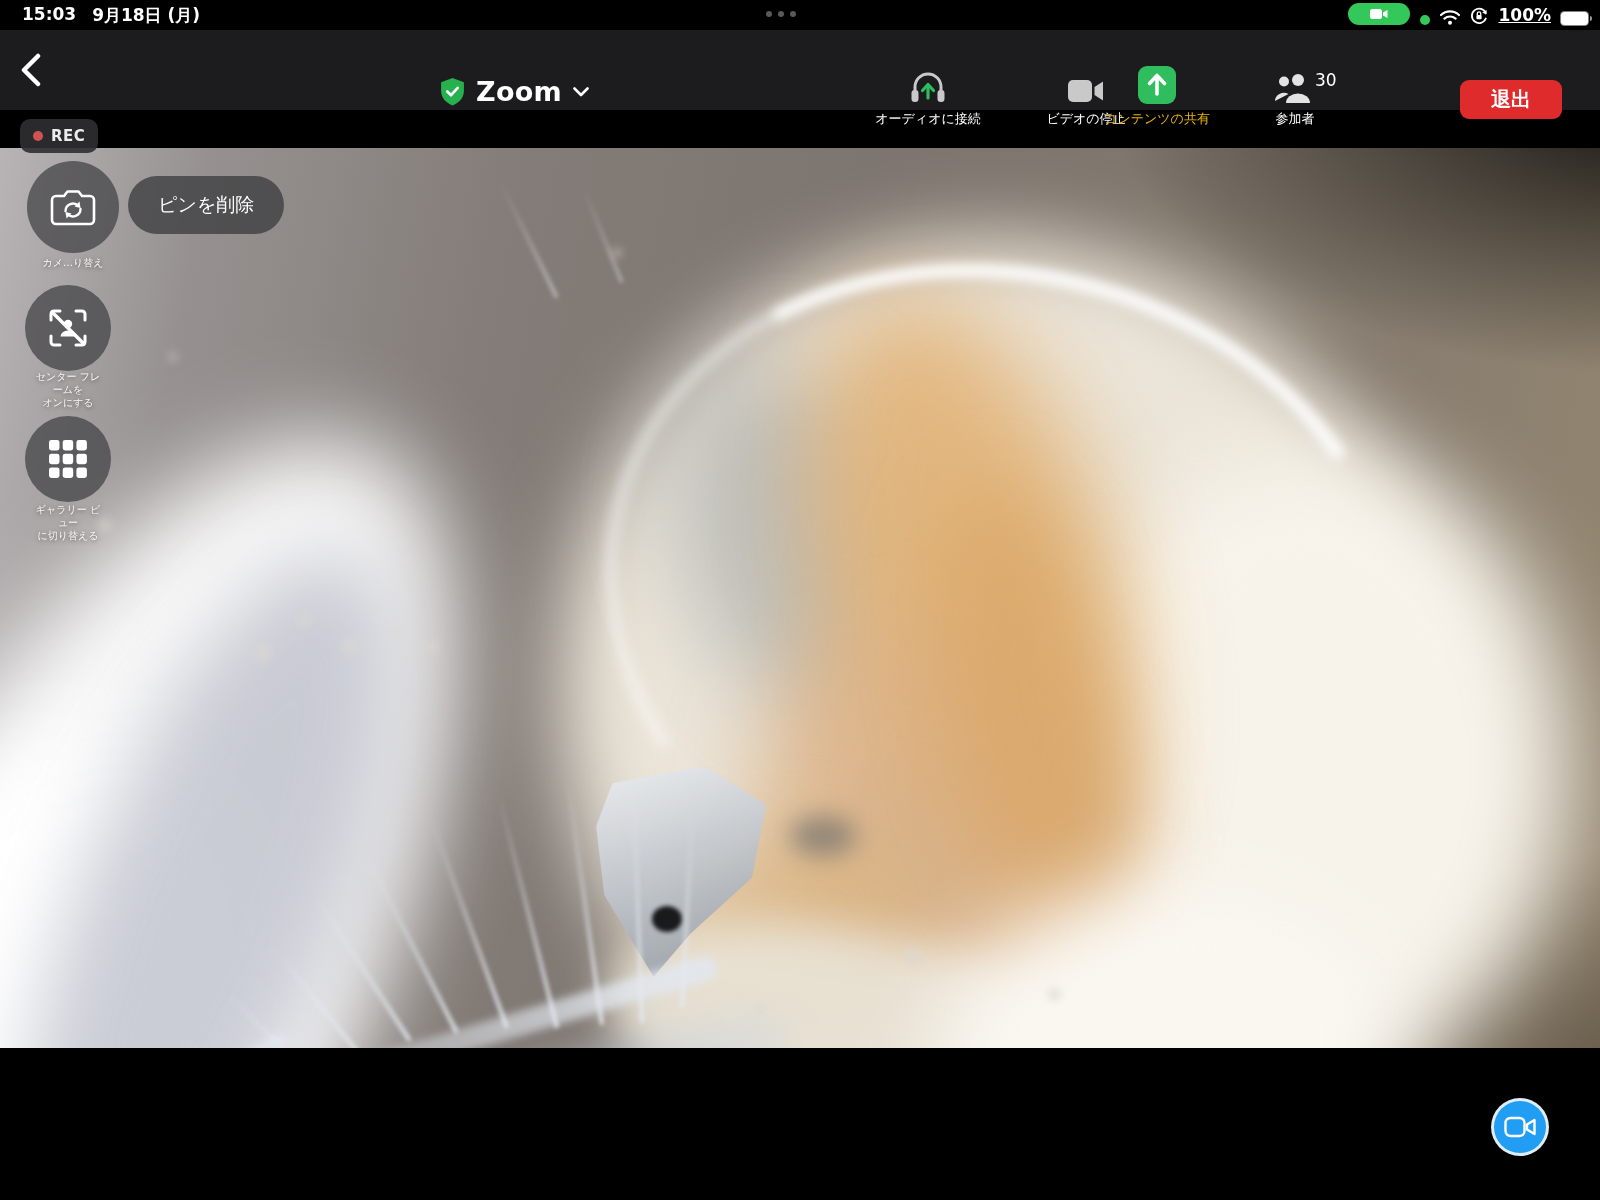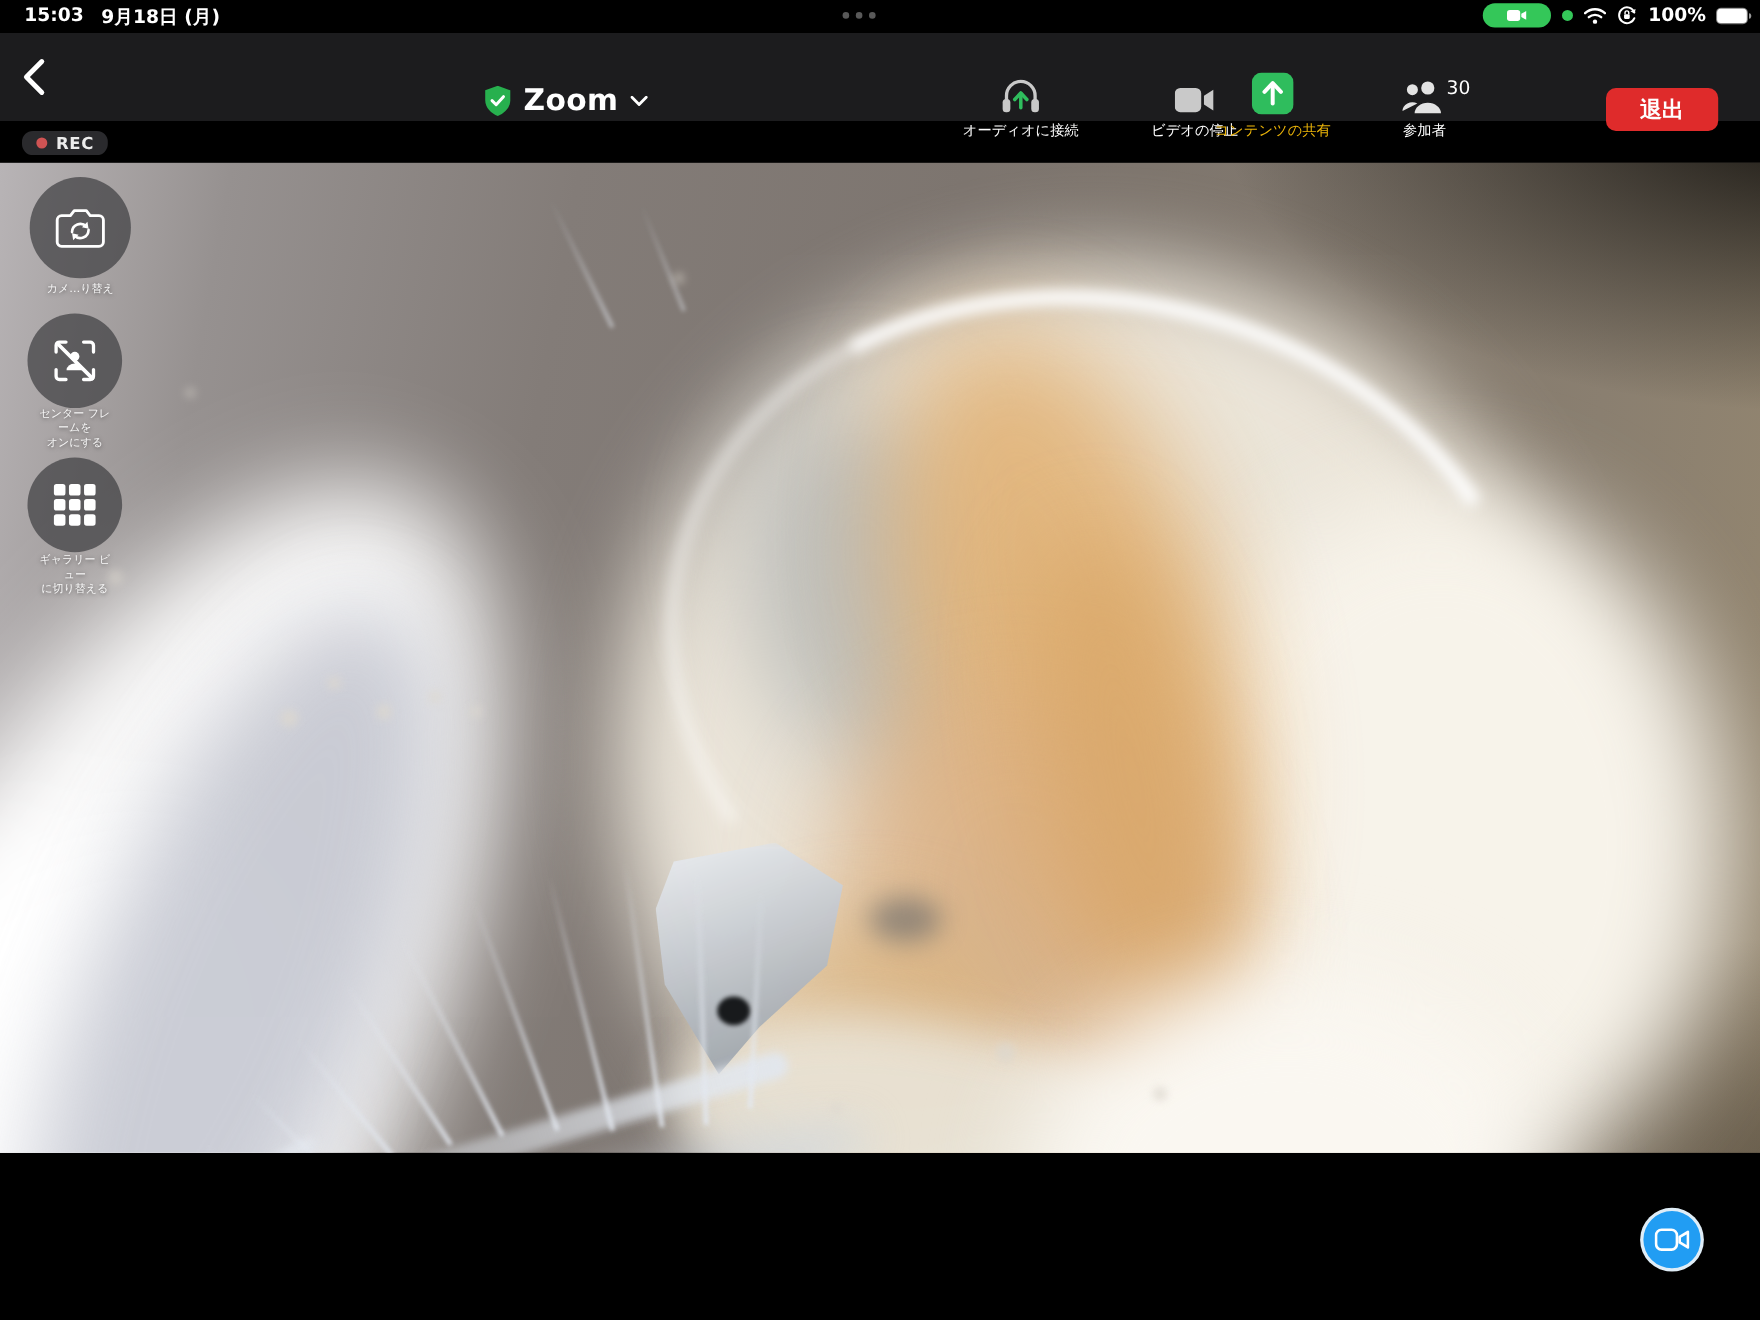--- a/index.html
+++ b/index.html
@@ -4,21 +4,21 @@
 <style>
   html,body{margin:0;padding:0;background:#000;}
   .screen{position:relative;width:1600px;height:1200px;background:#000;overflow:hidden;
           font-family:"DejaVu Sans","Liberation Sans",sans-serif;-webkit-font-smoothing:antialiased;}
 
   
   .statusbar{position:absolute;top:0;left:0;width:1600px;height:30px;color:#fff;}
   .sb-left{position:absolute;left:22px;top:4px;font-size:17px;font-weight:600;display:flex;gap:16px;white-space:nowrap;}
   .sb-dots{position:absolute;left:766px;top:11px;display:flex;gap:6px;}
   .sb-dots i{width:6px;height:6px;border-radius:50%;background:#595959;}
-  .sb-right{position:absolute;right:12px;top:3px;display:flex;align-items:center;gap:10px;}
+  .sb-right{position:absolute;right:12px;top:3px;display:flex;align-items:flex-end;gap:10px;text-decoration:underline;}
   .rec-pill{width:62px;height:22px;border-radius:11px;background:#34c759;display:flex;align-items:center;justify-content:center;}
   .green-dot{width:10px;height:10px;border-radius:50%;background:#34c759;}
   .pct{font-size:17px;font-weight:600;}
   .battery{position:relative;width:27px;height:13px;border-radius:3.5px;background:#fff;box-shadow:0 0 0 1px rgba(255,255,255,.5);}
   .battery:after{content:"";position:absolute;right:-4px;top:4px;width:2.5px;height:5px;background:rgba(255,255,255,.6);border-radius:0 2px 2px 0;}
 
   
   .toolbar{position:absolute;top:30px;left:0;width:1600px;height:80px;background:#1c1c1e;}
   .back-btn{position:absolute;left:20px;top:16px;width:40px;height:48px;display:flex;align-items:center;cursor:pointer;}
   .title-group{position:absolute;left:440px;top:46px;display:flex;align-items:center;gap:11px;cursor:pointer;}
@@ -36,21 +36,21 @@
     background:
       radial-gradient(58% 52% at 104% -6%, rgba(8,7,5,.93) 0%, rgba(8,7,5,0) 60%),
       radial-gradient(44% 42% at 105% 103%, rgba(44,37,29,.5) 0%, rgba(44,37,29,0) 60%),
       linear-gradient(100deg,#b8b4b6 0%,#969190 12%,#837c78 30%,#7d756f 50%,#80776d 68%,#8a7f70 85%,#95876f 100%);}
   .sh{position:absolute;border-radius:50%;}
   .seta{position:absolute;width:4px;border-radius:2px;transform-origin:bottom center;
         background:linear-gradient(to top, rgba(228,233,241,.95), rgba(228,233,241,0));filter:blur(2px);}
   .speck{position:absolute;border-radius:50%;background:#ddd8cf;filter:blur(4px);opacity:.75;}
 
   
-  .rec-badge{position:absolute;left:20px;top:119px;height:22px;padding:0 13px;border-radius:10px;
+  .rec-badge{position:absolute;left:20px;top:119px;height:34px;padding:0 13px;border-radius:10px;
              background:rgba(47,47,50,.9);display:flex;align-items:center;gap:8px;}
   .rec-dot{width:10px;height:10px;border-radius:50%;background:#cf5353;}
   .rec-text{color:#ececec;font-size:15px;font-weight:600;letter-spacing:.5px;}
   .ov-circle{position:absolute;border-radius:50%;background:rgba(66,66,69,.74);display:flex;align-items:center;justify-content:center;cursor:pointer;}
   .ov-label{position:absolute;color:rgba(255,255,255,.92);font-size:10px;line-height:1.32;text-align:center;
             white-space:pre-line;text-shadow:0 1px 4px rgba(0,0,0,.55);}
   .pin-pill{position:absolute;left:128px;top:176px;height:58px;padding:0 30px;border-radius:29px;
             background:rgba(62,62,65,.8);color:#fff;font-size:19px;display:flex;align-items:center;cursor:pointer;}
   .fab{position:absolute;left:1491px;top:1098px;width:58px;height:58px;border-radius:50%;background:#219df3;
        border:3px solid rgba(240,244,247,.92);box-sizing:border-box;display:flex;align-items:center;justify-content:center;cursor:pointer;}
@@ -230,20 +230,21 @@
     <svg width="46" height="40" viewBox="0 0 46 40">
       <path d="M6 9 H14 L17.5 4.5 H28.5 L32 9 H40 A4 4 0 0 1 44 13 V33 A4 4 0 0 1 40 37 H6 A4 4 0 0 1 2 33 V13 A4 4 0 0 1 6 9 Z" stroke="#fff" stroke-width="2.6" fill="none" stroke-linejoin="round"></path>
       <path d="M15.5 24 a7.5 7.5 0 0 1 13 -5" stroke="#fff" stroke-width="2.4" fill="none" stroke-linecap="round"></path>
       <polygon points="29.5,14.5 30.5,21 24.5,19.5" fill="#fff"></polygon>
       <path d="M30.5 22 a7.5 7.5 0 0 1 -13 5" stroke="#fff" stroke-width="2.4" fill="none" stroke-linecap="round"></path>
       <polygon points="16.5,31.5 15.5,25 21.5,26.5" fill="#fff"></polygon>
     </svg>
   </div>
   <div class="ov-label" style="left:13px;top:256px;width:120px;">カメ…り替え</div>
 
+  <div class="pin-pill">ピンを削除</div>
 
   <div class="ov-circle" style="left:25px;top:285px;width:86px;height:86px;">
     <svg width="42" height="42" viewBox="0 0 42 42">
       <path d="M13 4 H7 A3 3 0 0 0 4 7 V13" stroke="#fff" stroke-width="3" fill="none" stroke-linecap="round"></path>
       <path d="M29 4 H35 A3 3 0 0 1 38 7 V13" stroke="#fff" stroke-width="3" fill="none" stroke-linecap="round"></path>
       <path d="M13 38 H7 A3 3 0 0 1 4 35 V29" stroke="#fff" stroke-width="3" fill="none" stroke-linecap="round"></path>
       <path d="M29 38 H35 A3 3 0 0 0 38 35 V29" stroke="#fff" stroke-width="3" fill="none" stroke-linecap="round"></path>
       <circle cx="21" cy="17" r="4.2" fill="#fff"></circle>
       <path d="M13.5 29.5 a7.5 6 0 0 1 15 0 z" fill="#fff"></path>
       <line x1="5" y1="5" x2="37" y2="37" stroke="#fff" stroke-width="3.4" stroke-linecap="round"></line>

